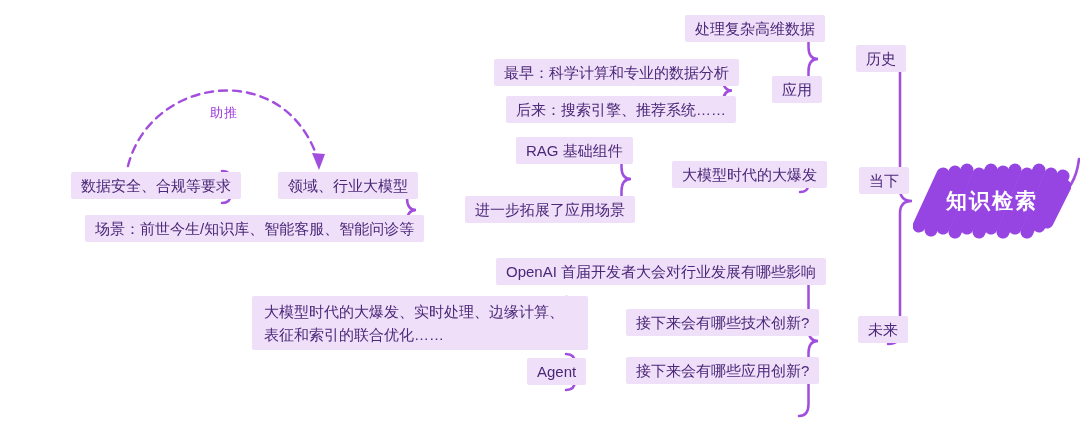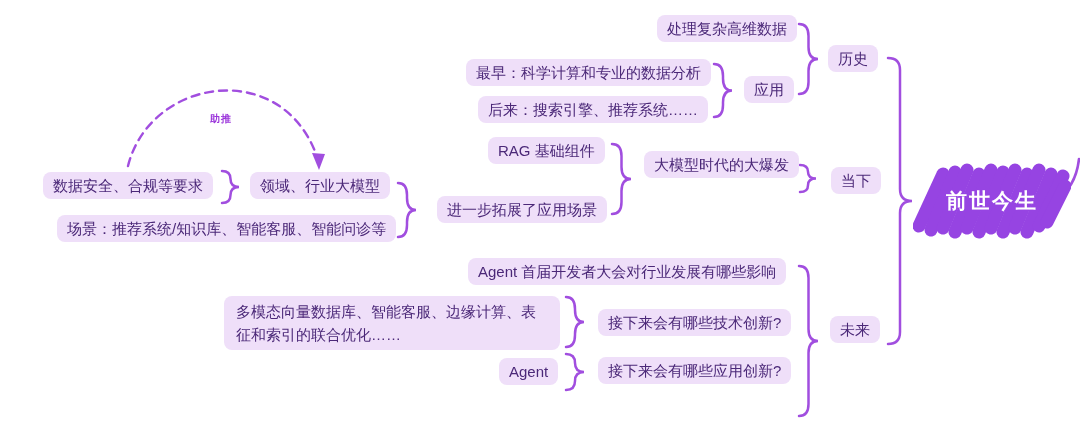--- a/index.html
+++ b/index.html
@@ -6,27 +6,27 @@
   #canvas{
     position:relative;width:1080px;height:445px;background:#ffffff;overflow:hidden;
     font-family:"Liberation Sans","DejaVu Sans",sans-serif;
   }
   #overlay{position:absolute;left:0;top:0;width:1080px;height:445px;pointer-events:none;}
   .node{
     position:absolute;z-index:2;
     background:var(--node-bg,#efdff9);
     color:var(--node-text,#4b2878);
     font-size:15px;line-height:19px;
-    padding:4px 10px;border-radius:8px;
-    white-space:nowrap;cursor:default;
+    padding:4px 10px;border-radius:2px;
+    white-space:nowrap;cursor:default;margin-left:28px;
   }
   .node.multiline{white-space:normal;width:312px;line-height:23px;padding:4px 12px;}
   .floating-label{
     position:absolute;z-index:2;color:var(--boost-text,#9b35db);
-    font-size:10px;font-weight:700;letter-spacing:1px;margin-top:8px;
+    font-size:13px;font-weight:400;letter-spacing:1px;
   }
   .brace{fill:none;stroke:var(--line,#a14edf);stroke-width:2.5;stroke-linecap:round;}
   .dashed-line{fill:none;stroke:var(--line,#a14edf);stroke-width:2.4;stroke-dasharray:8 6;stroke-linecap:round;}
   .arrow-head{fill:var(--line,#a14edf);}
   .swoosh{fill:none;stroke:var(--line,#a14edf);stroke-width:2.6;stroke-linecap:round;}
   #root-topic{position:absolute;left:913px;top:162px;width:158px;height:78px;z-index:2;}
   #root-topic .scribble{position:absolute;left:0;top:0;}
   #root-topic .root-label{
     position:absolute;left:0;top:0;width:158px;height:78px;
     display:flex;align-items:center;justify-content:center;
@@ -59,45 +59,45 @@
   </svg>
 
   <div class="node" style="left:657px;top:15px">处理复杂高维数据</div>
   <div class="node" style="left:466px;top:59px">最早：科学计算和专业的数据分析</div>
   <div class="node" style="left:478px;top:96px">后来：搜索引擎、推荐系统……</div>
   <div class="node" style="left:744px;top:76px">应用</div>
   <div class="node" style="left:828px;top:45px">历史</div>
 
   <div class="node" style="left:488px;top:137px">RAG 基础组件</div>
   <div class="node" style="left:437px;top:196px">进一步拓展了应用场景</div>
-  <div class="node" style="left:644px;top:151px">大模型时代的大爆发</div>
+  <div class="node" style="left:644px;top:161px">大模型时代的大爆发</div>
   <div class="node" style="left:831px;top:167px">当下</div>
   <div class="node" style="left:43px;top:172px">数据安全、合规等要求</div>
   <div class="node" style="left:250px;top:172px">领域、行业大模型</div>
-  <div class="node" style="left:57px;top:215px">场景：推荐系统/知识库、智能客服、智能问诊等</div>
+  <div class="node" style="left:57px;top:215px">场景：前世今生/知识库、智能客服、智能问诊等</div>
   <div class="floating-label" style="left:210px;top:104px">助推</div>
 
-  <div class="node" style="left:468px;top:258px">Agent 首届开发者大会对行业发展有哪些影响</div>
-  <div class="node multiline" style="left:224px;top:296px">多模态向量数据库、智能客服、边缘计算、表征和索引的联合优化……</div>
+  <div class="node" style="left:468px;top:258px">OpenAI 首届开发者大会对行业发展有哪些影响</div>
+  <div class="node multiline" style="left:224px;top:296px">大模型时代的大爆发、实时处理、边缘计算、表征和索引的联合优化……</div>
   <div class="node" style="left:598px;top:309px">接下来会有哪些技术创新?</div>
   <div class="node" style="left:499px;top:358px">Agent</div>
   <div class="node" style="left:598px;top:357px">接下来会有哪些应用创新?</div>
   <div class="node" style="left:830px;top:316px">未来</div>
 
   <div id="root-topic">
     <svg class="scribble" width="158" height="78" viewBox="0 0 158 78">
       <line class="scribble-stroke" x1="6" y1="64" x2="30" y2="12"></line>
       <line class="scribble-stroke" x1="18" y1="68" x2="42" y2="10"></line>
       <line class="scribble-stroke" x1="30" y1="66" x2="54" y2="8"></line>
       <line class="scribble-stroke" x1="42" y1="70" x2="66" y2="12"></line>
       <line class="scribble-stroke" x1="54" y1="66" x2="78" y2="8"></line>
       <line class="scribble-stroke" x1="66" y1="70" x2="90" y2="10"></line>
       <line class="scribble-stroke" x1="78" y1="66" x2="102" y2="8"></line>
       <line class="scribble-stroke" x1="90" y1="70" x2="114" y2="12"></line>
       <line class="scribble-stroke" x1="102" y1="66" x2="126" y2="8"></line>
       <line class="scribble-stroke" x1="114" y1="70" x2="138" y2="12"></line>
       <line class="scribble-stroke" x1="126" y1="64" x2="150" y2="14"></line>
       <line class="scribble-stroke" x1="134" y1="60" x2="152" y2="24"></line>
     </svg>
-    <div class="root-label">前世今生</div>
+    <div class="root-label">知识检索</div>
   </div>
 
 </div>
 
 </body></html>

